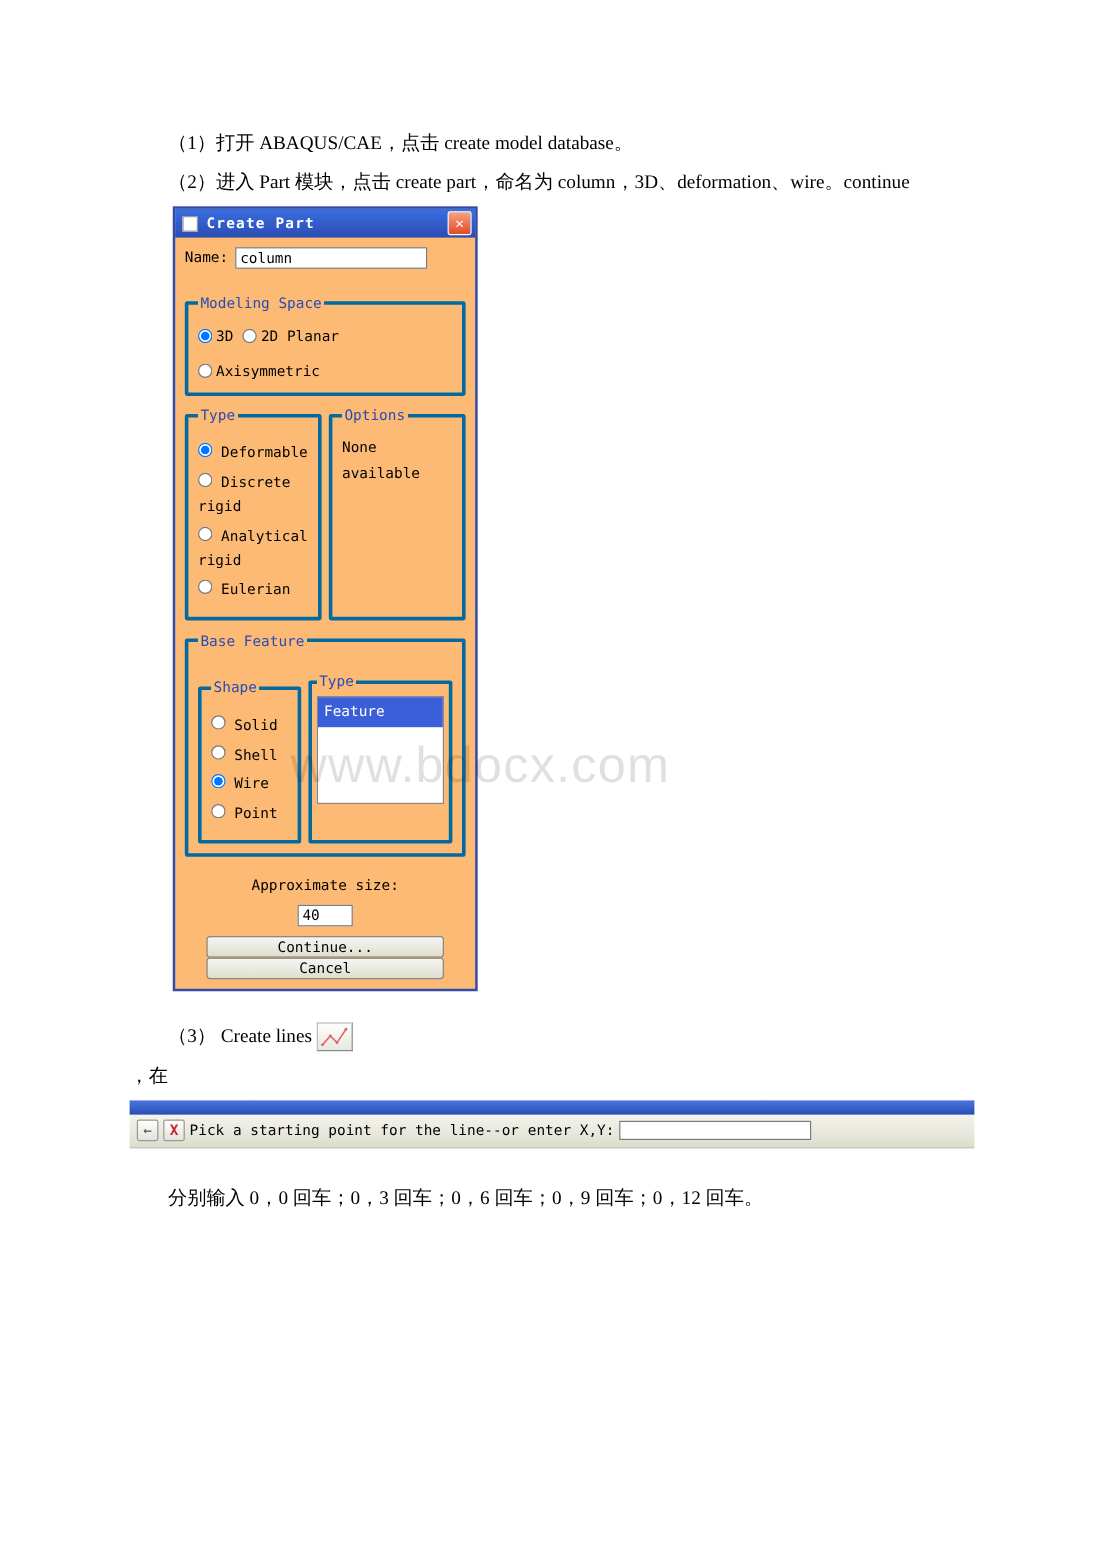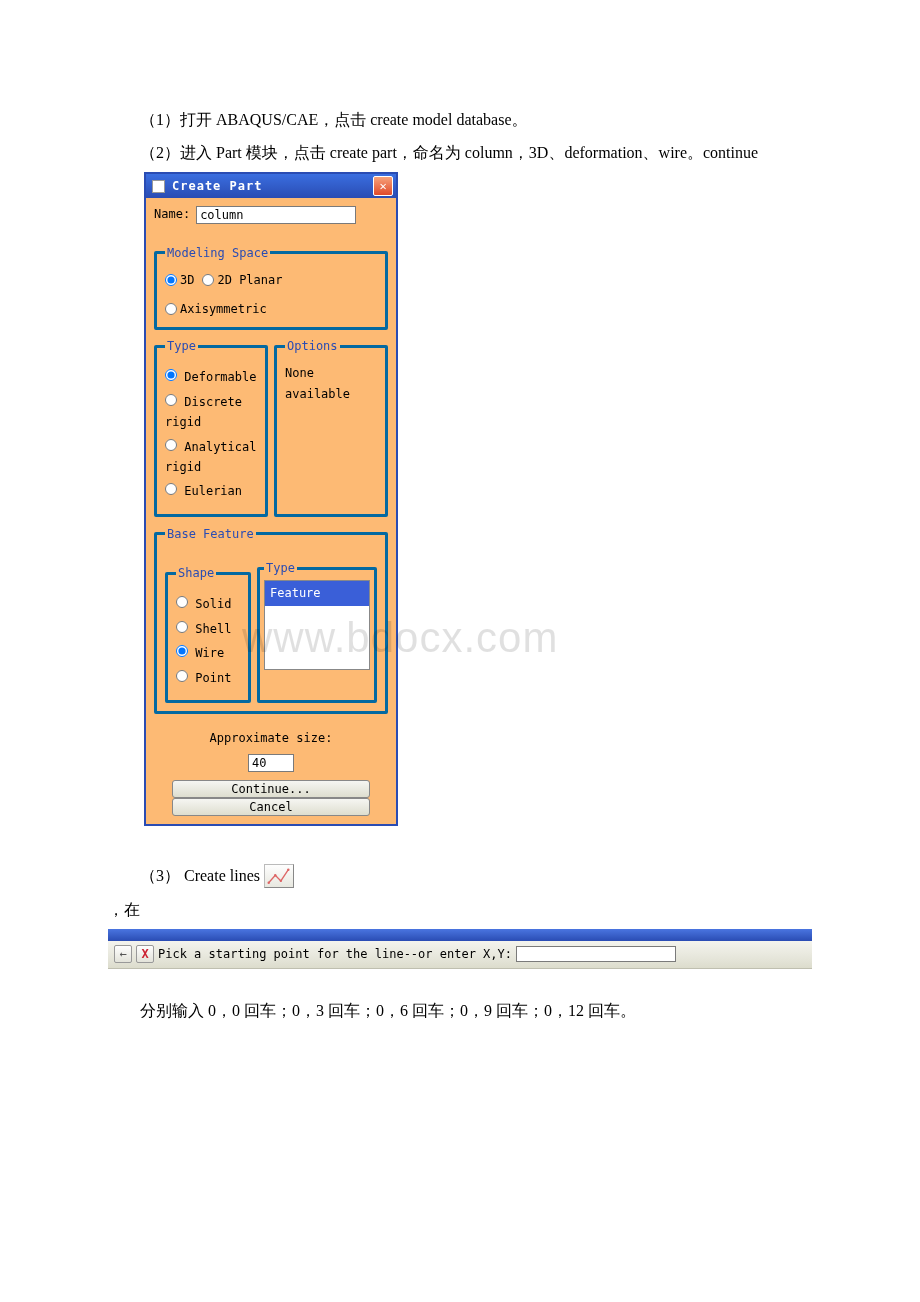--- a/index.html
+++ b/index.html
@@ -92,21 +92,21 @@
     position: absolute;
     left: 96px; top: 428px;
     font-size: 42px;
     color: rgba(0,0,0,0.12);
     font-family: sans-serif;
     letter-spacing: 1px;
     white-space: nowrap;
     pointer-events: none;
     font-weight: 300;
   }
-  .line3 { display: flex; align-items: center; gap: 4px; text-indent: 0; margin-left: 2em; margin-top: 36px; }
+  .line3 { display: flex; align-items: center; gap: 4px; text-indent: 0; margin-left: 2em; margin-top: 24px; }
   .lines-icon {
     display: inline-block; width: 30px; height: 24px;
     background: linear-gradient(#fefefe,#e8e8e0);
     border: 1px solid #bbb; border-right: 1px solid #888; border-bottom: 1px solid #888;
     position: relative;
   }
   .lines-icon svg { position: absolute; inset: 0; }
   .prompt-bar { margin: 2px 0 4px 0; }
   .pb-blue { height: 12px; background: linear-gradient(#4a75e0,#2a4cb3); }
   .pb-gray {

